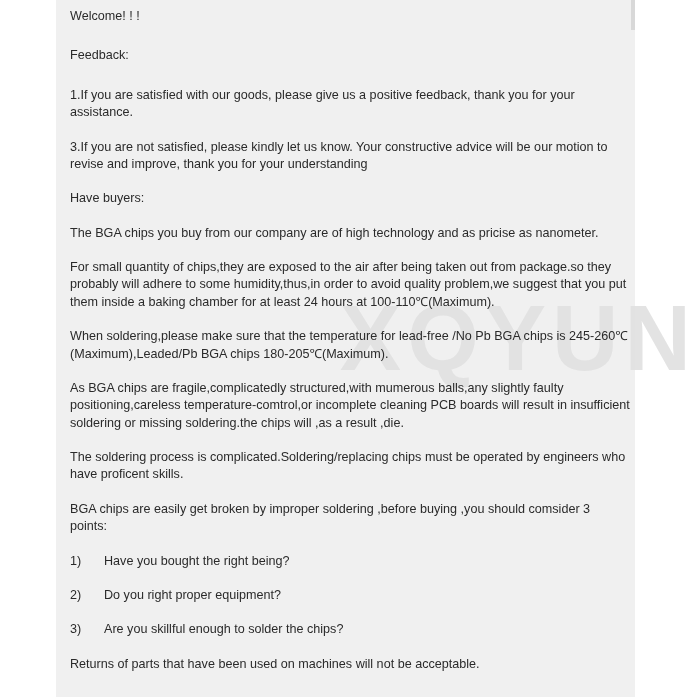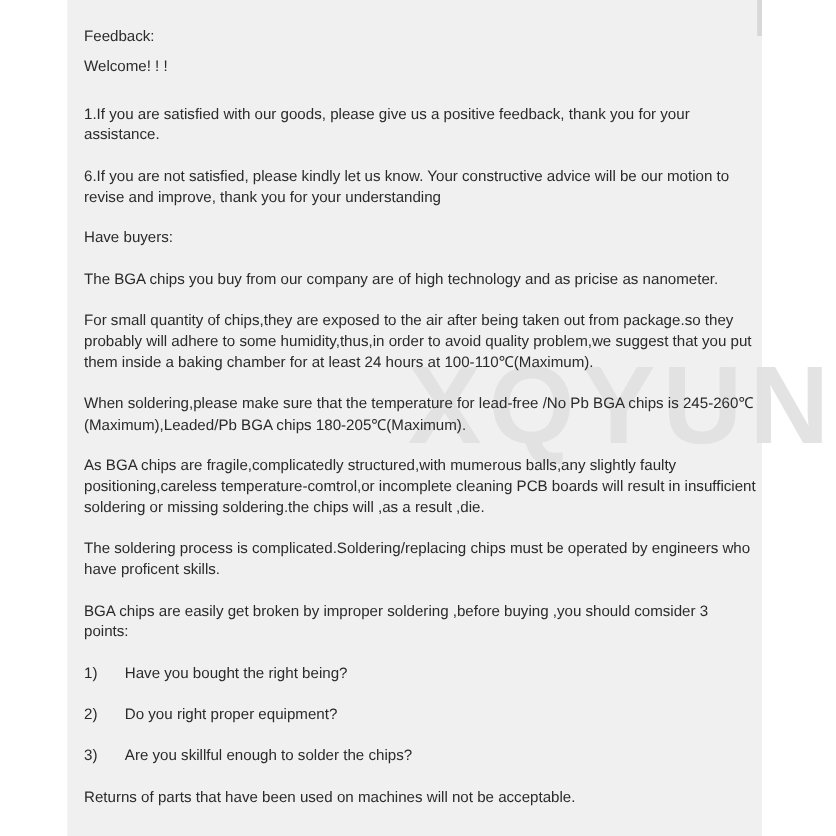--- a/index.html
+++ b/index.html
@@ -99,26 +99,26 @@
   <div class="left-gutter"></div>
   <div class="right-gutter"></div>
   <div class="scroll-strip"></div>
 
   <div class="watermark">
     <span>XQYUN</span>
   </div>
 
   <div class="content">
 
+    <p class="para p-welcome">Welcome! ! !</p>
+
     <p class="para gap-lg">Feedback:</p>
 
-    <p class="para p-welcome">Welcome! ! !</p>
-
     <p class="para gap-md">1.If you are satisfied with our goods, please give us a positive feedback, thank you for your assistance.</p>
-    <p class="para gap-sm">6.If you are not satisfied, please kindly let us know. Your constructive advice will be our motion to revise and improve, thank you for your understanding</p>
+    <p class="para gap-sm">3.If you are not satisfied, please kindly let us know. Your constructive advice will be our motion to revise and improve, thank you for your understanding</p>
 
     <p class="para gap-sm">Have buyers:</p>
 
     <p class="para gap-sm">The BGA chips you buy from our company are of  high technology and as pricise as nanometer.</p>
     <p class="para gap-sm">For small quantity of chips,they are exposed to the air after being taken out from package.so they probably will adhere to some humidity,thus,in order to avoid quality problem,we suggest that you put them inside a baking chamber for at least 24 hours at 100-110℃(Maximum).</p>
     <p class="para gap-sm">When soldering,please make sure that the temperature for lead-free /No Pb BGA chips is 245-260℃(Maximum),Leaded/Pb BGA chips 180-205℃(Maximum).</p>
     <p class="para gap-sm">As BGA chips are fragile,complicatedly structured,with mumerous balls,any slightly faulty positioning,careless temperature-comtrol,or incomplete cleaning PCB boards will result in insufficient soldering or missing soldering.the chips will ,as a result ,die.</p>
     <p class="para gap-sm">The soldering process is complicated.Soldering/replacing chips must be operated by engineers who have proficent skills.</p>
     <p class="para gap-sm">BGA chips are easily get broken by improper soldering ,before buying ,you should comsider 3 points:</p>
 

